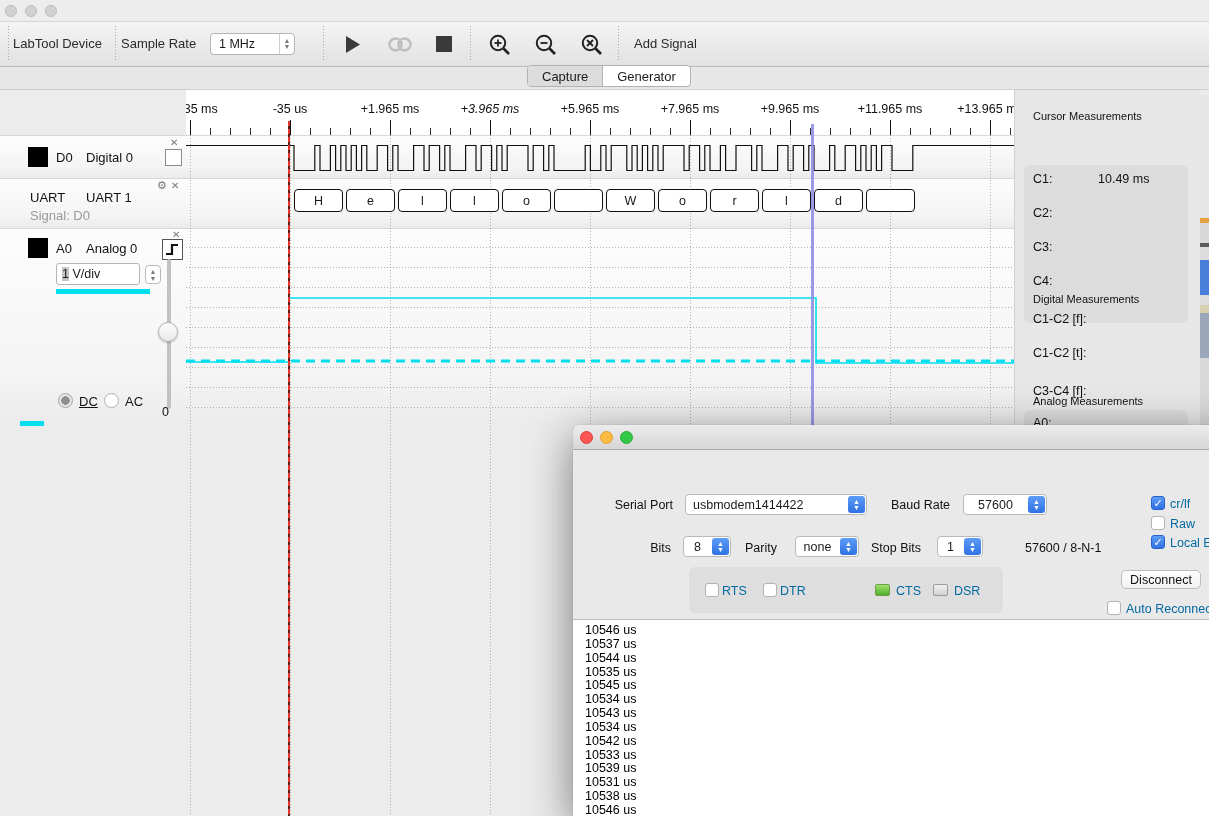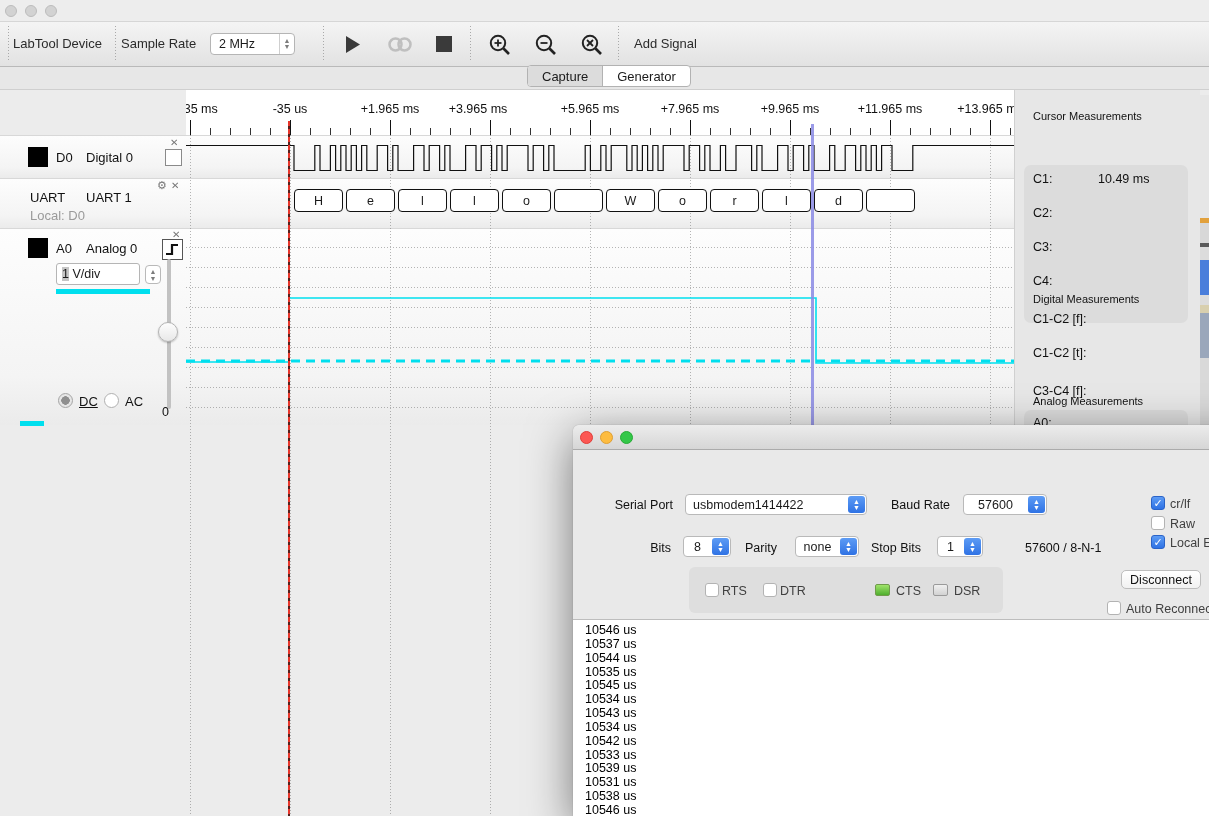--- a/index.html
+++ b/index.html
@@ -82,21 +82,21 @@
   #serial { left:573px; top:425px; width:700px; height:391px; border-radius:6px 6px 0 0; background:#e9e9e9; box-shadow:0 12px 45px rgba(0,0,0,.5), 0 0 1px rgba(0,0,0,.4); }
   #serial-titlebar { left:0; top:0; width:700px; height:25px; border-radius:6px 6px 0 0; background:linear-gradient(#ececec,#d6d6d6); border-bottom:1px solid #ababab; }
   .slight { width:13px; height:13px; border-radius:50%; top:6px; }
   #serial .flabel { font-size:12.5px; color:#111; white-space:nowrap; }
   .scombo { background:#fff; border:1px solid #b9b9b9; border-radius:4px; display:flex; align-items:stretch; font-size:12.5px; overflow:hidden; }
   .scombo .val { flex:1; display:flex; align-items:center; padding-left:7px; }
   .scombo .val.center { justify-content:center; padding-left:0; }
   .stepper-blue { width:17px; background:linear-gradient(var(--check-blue-hi),var(--check-blue)); display:flex; flex-direction:column; align-items:center; justify-content:center; color:#fff; font-size:7px; line-height:6px; border-radius:3px; margin:1px; }
   .cb { width:14px; height:14px; border:1px solid #b3b3b3; border-radius:3px; background:#fff; }
   .cb.checked { background:linear-gradient(var(--check-blue-hi),var(--check-blue)); border-color:#2a63c8; color:#fff; font-size:11px; line-height:13px; text-align:center; }
-  .cblabel { font-size:12.5px; color:#404040; white-space:nowrap; }
+  .cblabel { font-size:12.5px; color:#0369a1; white-space:nowrap; }
   #flowgroup { left:116px; top:142px; width:314px; height:46px; background:#dedede; border-radius:6px; }
   .led { width:15px; height:12px; border:1px solid #9a9a9a; border-radius:2px; }
   .led.green { background:linear-gradient(#9fe36a,#4fae2e); border-color:#6f9b4a; }
   .led.gray { background:linear-gradient(#f0f0f0,#d2d2d2); }
   #disconnect { left:548px; top:145px; width:80px; height:19px; background:linear-gradient(#ffffff,#f1f1f1); border:1px solid #bdbdbd; border-radius:5px; font-size:12.5px; text-align:center; padding-top:2px; color:#111; }
   #loglist { left:0; top:194px; width:700px; height:197px; background:#fff; border-top:1px solid #bdbdbd; padding:4px 0 0 12px; font-size:12.5px; line-height:13.85px; color:#000; overflow:hidden; }
 </style>
 </head>
 <body>
 
@@ -105,21 +105,21 @@
   <div class="abs tl" style="left:25px"></div>
   <div class="abs tl" style="left:45px"></div>
 </div>
 
 <div class="abs" id="toolbar">
   <div class="abs tsep" style="left:8px"></div>
   <div class="abs tlabel" style="left:13px">LabTool Device</div>
   <div class="abs tsep" style="left:115px"></div>
   <div class="abs tlabel" style="left:121px">Sample Rate</div>
   <div class="abs combo" style="left:210px; top:11px; width:85px; height:22px;">
-    <span class="val">2 MHz</span>
+    <span class="val">1 MHz</span>
     <span class="stepper-gray">
         <span>▲</span>
         <span>▼</span>
       </span>
   </div>
   <div class="abs tsep" style="left:323px"></div>
   <svg class="abs" style="left:345px; top:14px;" width="16" height="17">
       <polygon points="1,0 15,8.5 1,17" fill="#3a3a3a"></polygon>
     </svg>
   <svg class="abs" style="left:388px; top:15px;" width="24" height="15">
@@ -171,21 +171,21 @@
         <div class="abs tick-minor" style="left: 124px;"></div>
         <div class="abs tick-minor" style="left: 144px;"></div>
         <div class="abs tick-minor" style="left: 164px;"></div>
         <div class="abs tick-minor" style="left: 184px;"></div>
         <div class="abs rlabel" style="left: 204px;">+1.965 ms</div>
         <div class="abs tick-major" style="left: 204px;"></div>
         <div class="abs tick-minor" style="left: 224px;"></div>
         <div class="abs tick-minor" style="left: 244px;"></div>
         <div class="abs tick-minor" style="left: 264px;"></div>
         <div class="abs tick-minor" style="left: 284px;"></div>
-        <div class="abs rlabel" style="left: 292px;">+3.965 ms</div>
+        <div class="abs rlabel" style="left: 304px; font-style: italic;">+3.965 ms</div>
         <div class="abs tick-major" style="left: 304px;"></div>
         <div class="abs tick-minor" style="left: 324px;"></div>
         <div class="abs tick-minor" style="left: 344px;"></div>
         <div class="abs tick-minor" style="left: 364px;"></div>
         <div class="abs tick-minor" style="left: 384px;"></div>
         <div class="abs rlabel" style="left: 404px;">+5.965 ms</div>
         <div class="abs tick-major" style="left: 404px;"></div>
         <div class="abs tick-minor" style="left: 424px;"></div>
         <div class="abs tick-minor" style="left: 444px;"></div>
         <div class="abs tick-minor" style="left: 464px;"></div>
@@ -220,21 +220,21 @@
     <div class="abs tracklabel" style="left:86px; top:14px;">Digital 0</div>
     <div class="abs closex" style="left:170px; top:2px;">✕</div>
     <div class="abs trigbox" style="left:165px; top:13px;"></div>
   </div>
 
   <div class="abs trackrow" id="row-uart">
     <div class="abs gear" style="left:157px; top:1px;">⚙</div>
     <div class="abs closex" style="left:171px; top:2px;">✕</div>
     <div class="abs tracklabel" style="left:30px; top:11px;">UART</div>
     <div class="abs tracklabel" style="left:86px; top:11px;">UART 1</div>
-    <div class="abs tracklabel subtle" style="left:30px; top:29px;">Local: D0</div>
+    <div class="abs tracklabel subtle" style="left:30px; top:29px;">Signal: D0</div>
   </div>
 
   <div class="abs trackrow" id="row-a0">
     <div class="abs closex" style="left:172px; top:1px;">✕</div>
     <div class="abs swatch" style="left:28px; top:9px;"></div>
     <div class="abs tracklabel" style="left:56px; top:12px;">A0</div>
     <div class="abs tracklabel" style="left:86px; top:12px;">Analog 0</div>
     <svg class="abs" style="left:162px; top:10px;" width="21" height="21">
         <rect x="0.5" y="0.5" width="20" height="20" fill="#fff" stroke="#555"></rect>
         <path d="M4,15 L10,15 L10,6 L16,6" fill="none" stroke="#111" stroke-width="2.2"></path>

